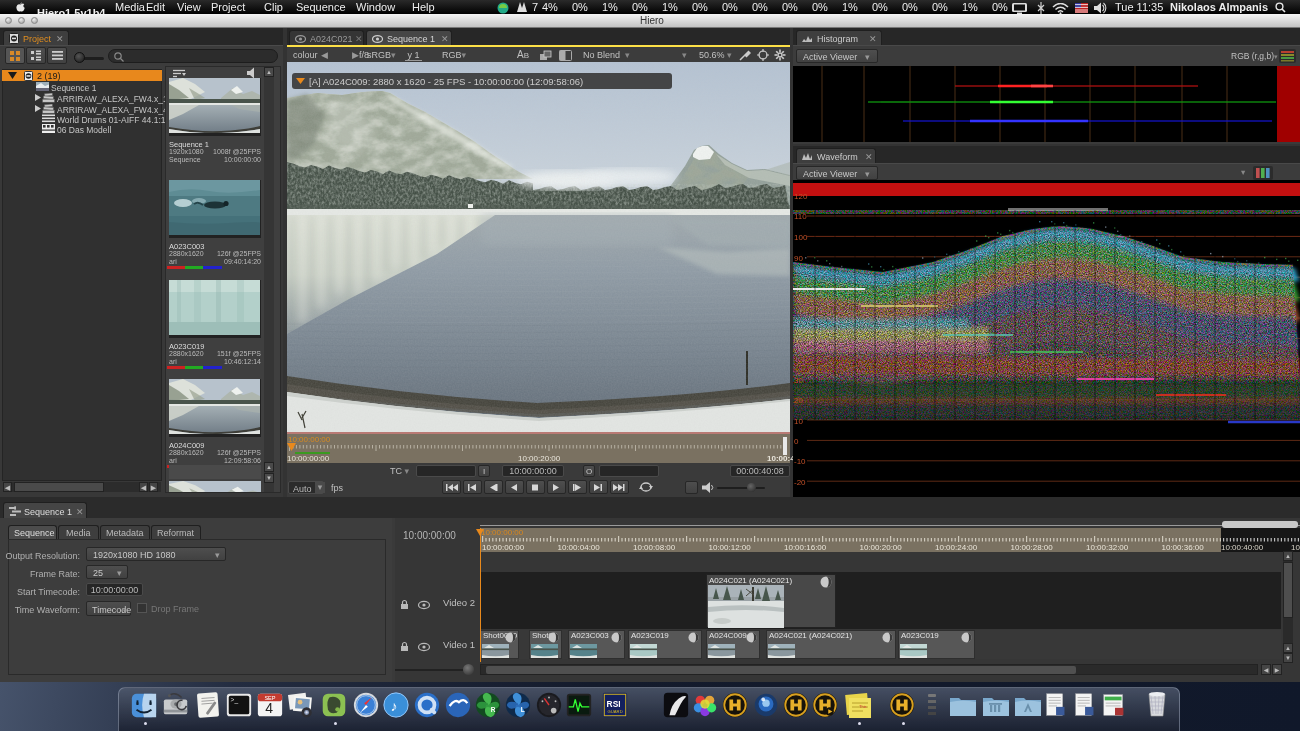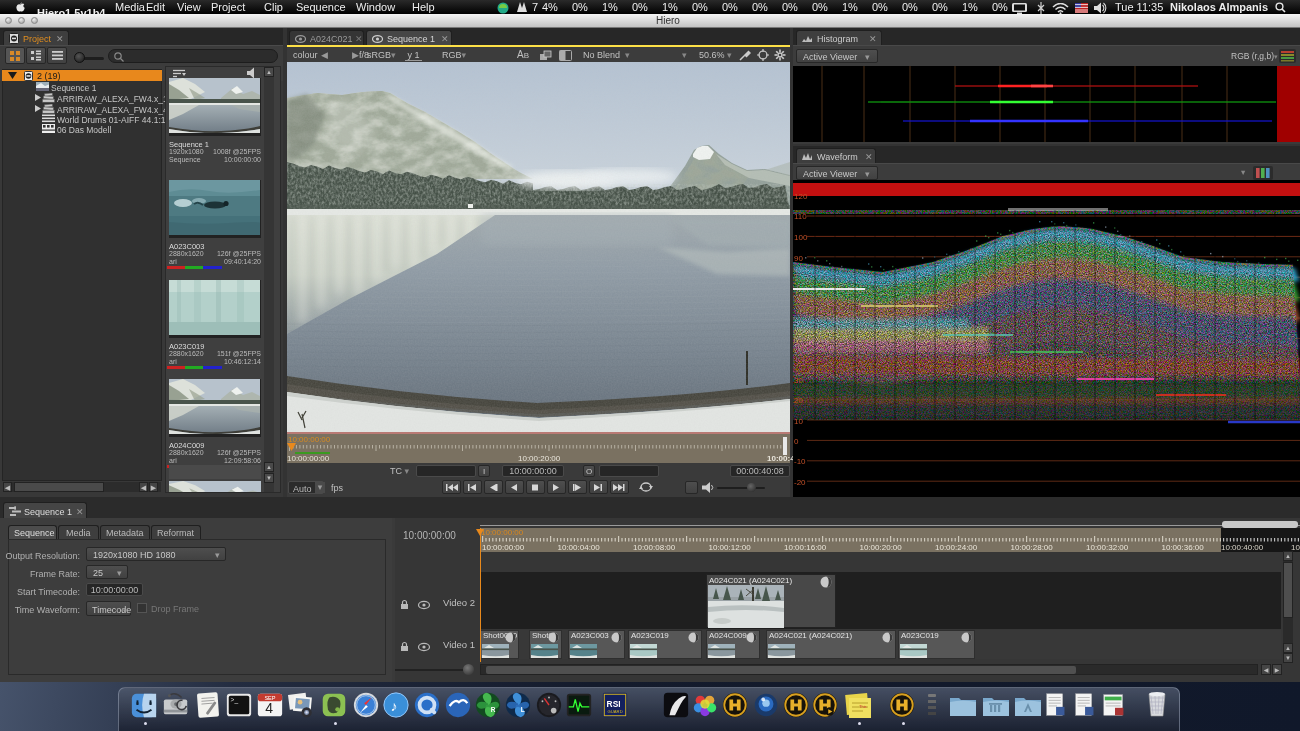--- a/index.html
+++ b/index.html
@@ -84,21 +84,21 @@
   <svg class="abs" style="left:1275px;top:2px;" width="11" height="11">
         <circle cx="4.5" cy="4.5" r="3.4" fill="none" stroke="#e8e8e8" stroke-width="1.4"></circle>
         <line x1="7" y1="7" x2="10" y2="10" stroke="#e8e8e8" stroke-width="1.6"></line>
       </svg>
 </div>
 
 <div class="abs" style="left:0;top:14px;width:1300px;height:14px;background:linear-gradient(#f4f4f4,#c2c2c2);border-bottom:1px solid #777;">
   <div class="abs" style="left:5px;top:3px;width:7px;height:7px;border-radius:50%;background:radial-gradient(circle at 35% 30%,#eee,#999);border:1px solid #888;"></div>
   <div class="abs" style="left:18px;top:3px;width:7px;height:7px;border-radius:50%;background:radial-gradient(circle at 35% 30%,#eee,#999);border:1px solid #888;"></div>
   <div class="abs" style="left:31px;top:3px;width:7px;height:7px;border-radius:50%;background:radial-gradient(circle at 35% 30%,#eee,#999);border:1px solid #888;"></div>
-  <div class="abs" style="left:640px;top:1px;font-size:10px;color:#333;margin-left:16px;">Hiero</div>
+  <div class="abs" style="left:640px;top:1px;font-size:10px;color:#333;">Hiero</div>
 </div>
 
 <div class="abs" style="left:0;top:28px;width:1300px;height:654px;background:#333;"></div>
 
 <div class="abs" id="projpanel" style="left:0;top:28px;width:283px;height:469px;background:#383838;">
 
   <div class="abs tabbar" style="left:0;top:0;width:283px;height:17px;"></div>
   <div class="tab" style="left:3px;top:2px;width:66px;height:15px;">
     <svg class="abs" style="left:5px;top:2px;" width="10" height="11" viewBox="0 0 10 11">
           <rect x="0.5" y="0.5" width="9" height="10" rx="1" fill="#ddd" stroke="#222"></rect>
@@ -531,20 +531,26 @@
           </g>
           <path d="M0,314 Q120,333 250,341 Q400,335 503,321 L503,334 Q390,347 252,352 Q110,344 0,330 Z" fill="#45443c"></path>
           <path d="M0,322 Q120,340 252,348 Q400,341 503,329 L503,337 Q390,349 252,355 Q110,346 0,333 Z" fill="#55534a" opacity="0.8"></path>
           <path d="M0,330 Q120,348 252,356 Q400,349 503,337 L503,370 L0,370 Z" fill="#e3e6e3"></path>
           <path d="M0,330 Q120,348 252,356 Q400,349 503,337 L503,339 Q390,351 252,359 Q120,350 0,334 Z" fill="#cdd1cd"></path>
           <rect x="459" y="289" width="2" height="34" fill="#2c2c24"></rect>
           <path d="M18,366 L15,352 M15,358 L11,350 M15,356 L19,349" stroke="#3a3a30" stroke-width="1.2" fill="none"></path>
           <rect width="503" height="370" fill="#888" opacity="0.5" filter="url(#grain)"></rect>
         </svg></div>
 
+  <div class="abs" style="left:5px;top:45px;width:380px;height:16px;background:rgba(58,58,58,0.92);border-radius:3px;">
+    <svg class="abs" style="left:4px;top:5px;" width="10" height="7">
+          <polygon points="0,0 9,0 4.5,6" fill="#e8891c"></polygon>
+        </svg>
+    <span class="abs" style="left:17px;top:3px;font-size:9.5px;color:#ccc;">[A] A024C009: 2880 x 1620 - 25 FPS - 10:00:00:00 (12:09:58:06)</span>
+  </div>
 
   <div class="abs" style="left:0;top:404px;width:503px;height:2px;background:#b97a74;"></div>
 
   <div class="abs" style="left:0;top:406px;width:503px;height:29px;background:#7a7161;" id="vruler">
     <svg class="abs" style="left:0;top:0;" width="503" height="29">
           <g fill="#d8d3c6" opacity="0.65">
             <rect x="2.0" y="11" width="1" height="6"></rect>
             <rect x="5.5" y="11" width="1" height="3.5"></rect>
             <rect x="8.9" y="11" width="1" height="3.5"></rect>
             <rect x="12.4" y="11" width="1" height="3.5"></rect>

